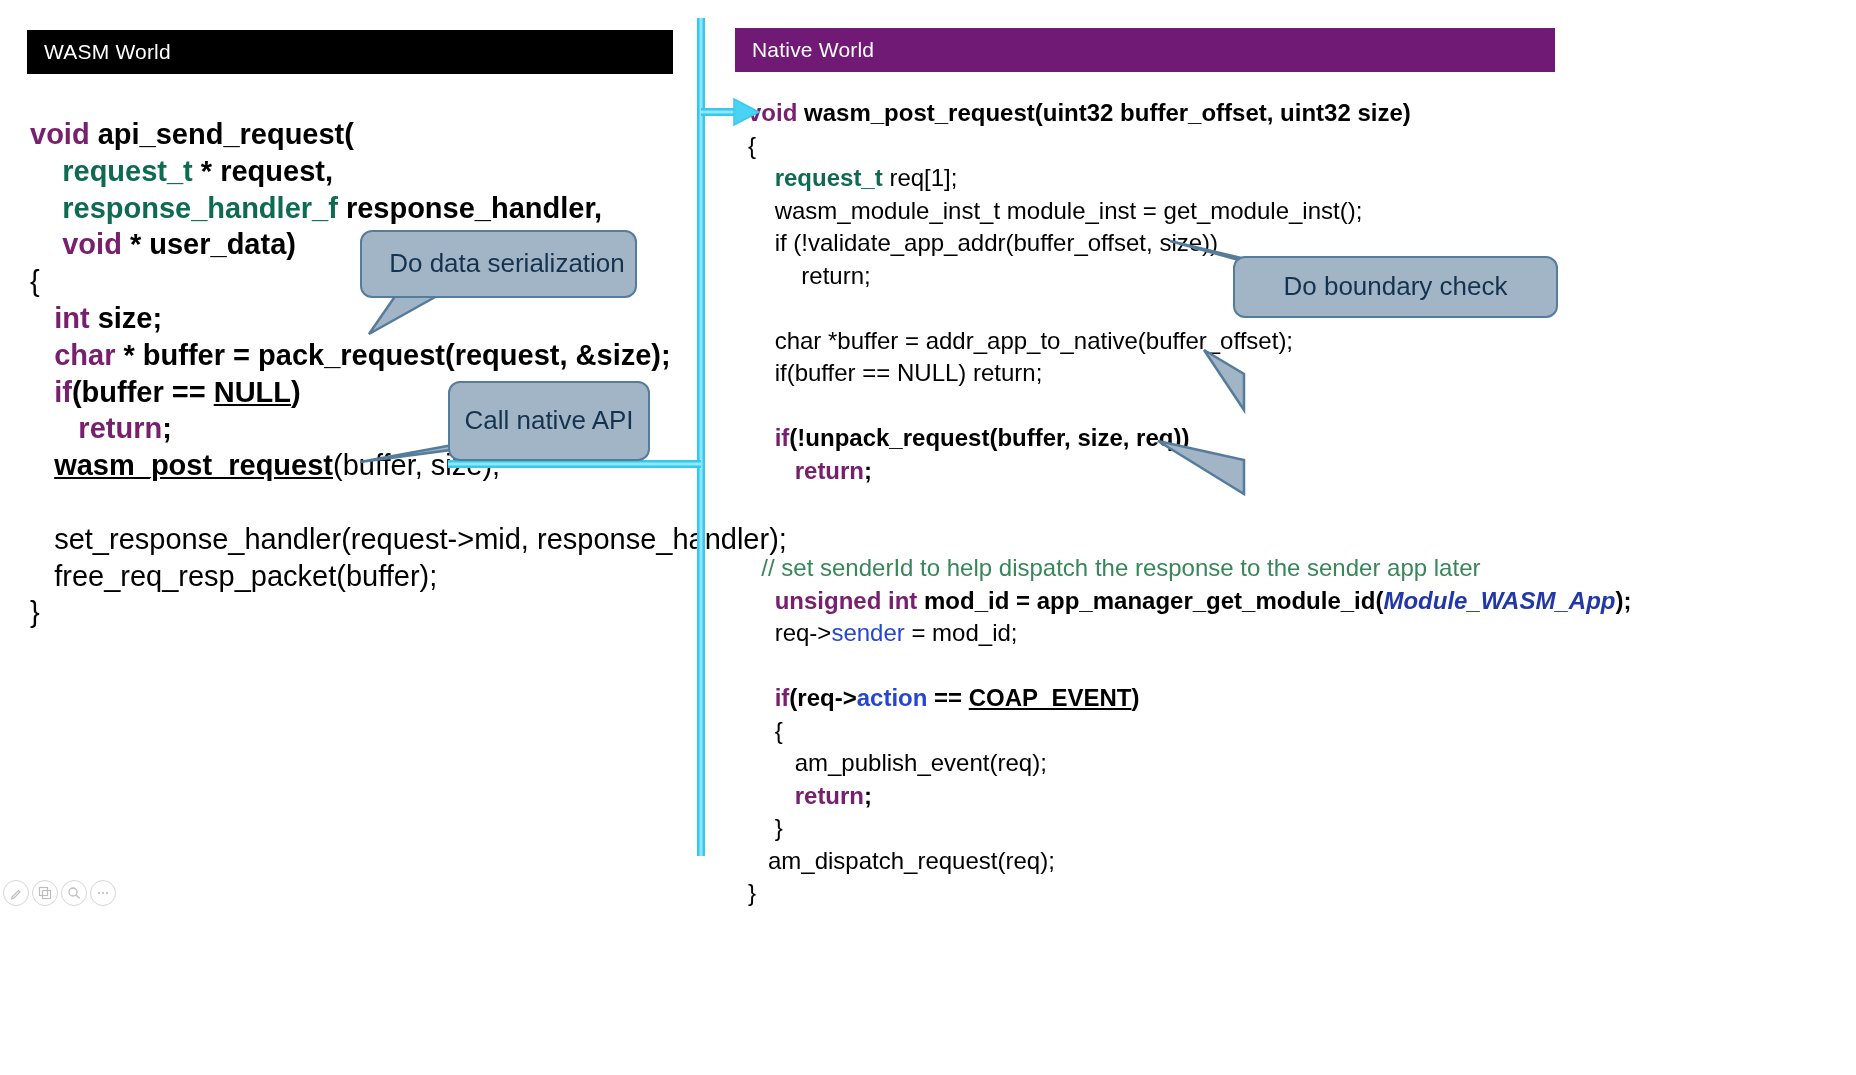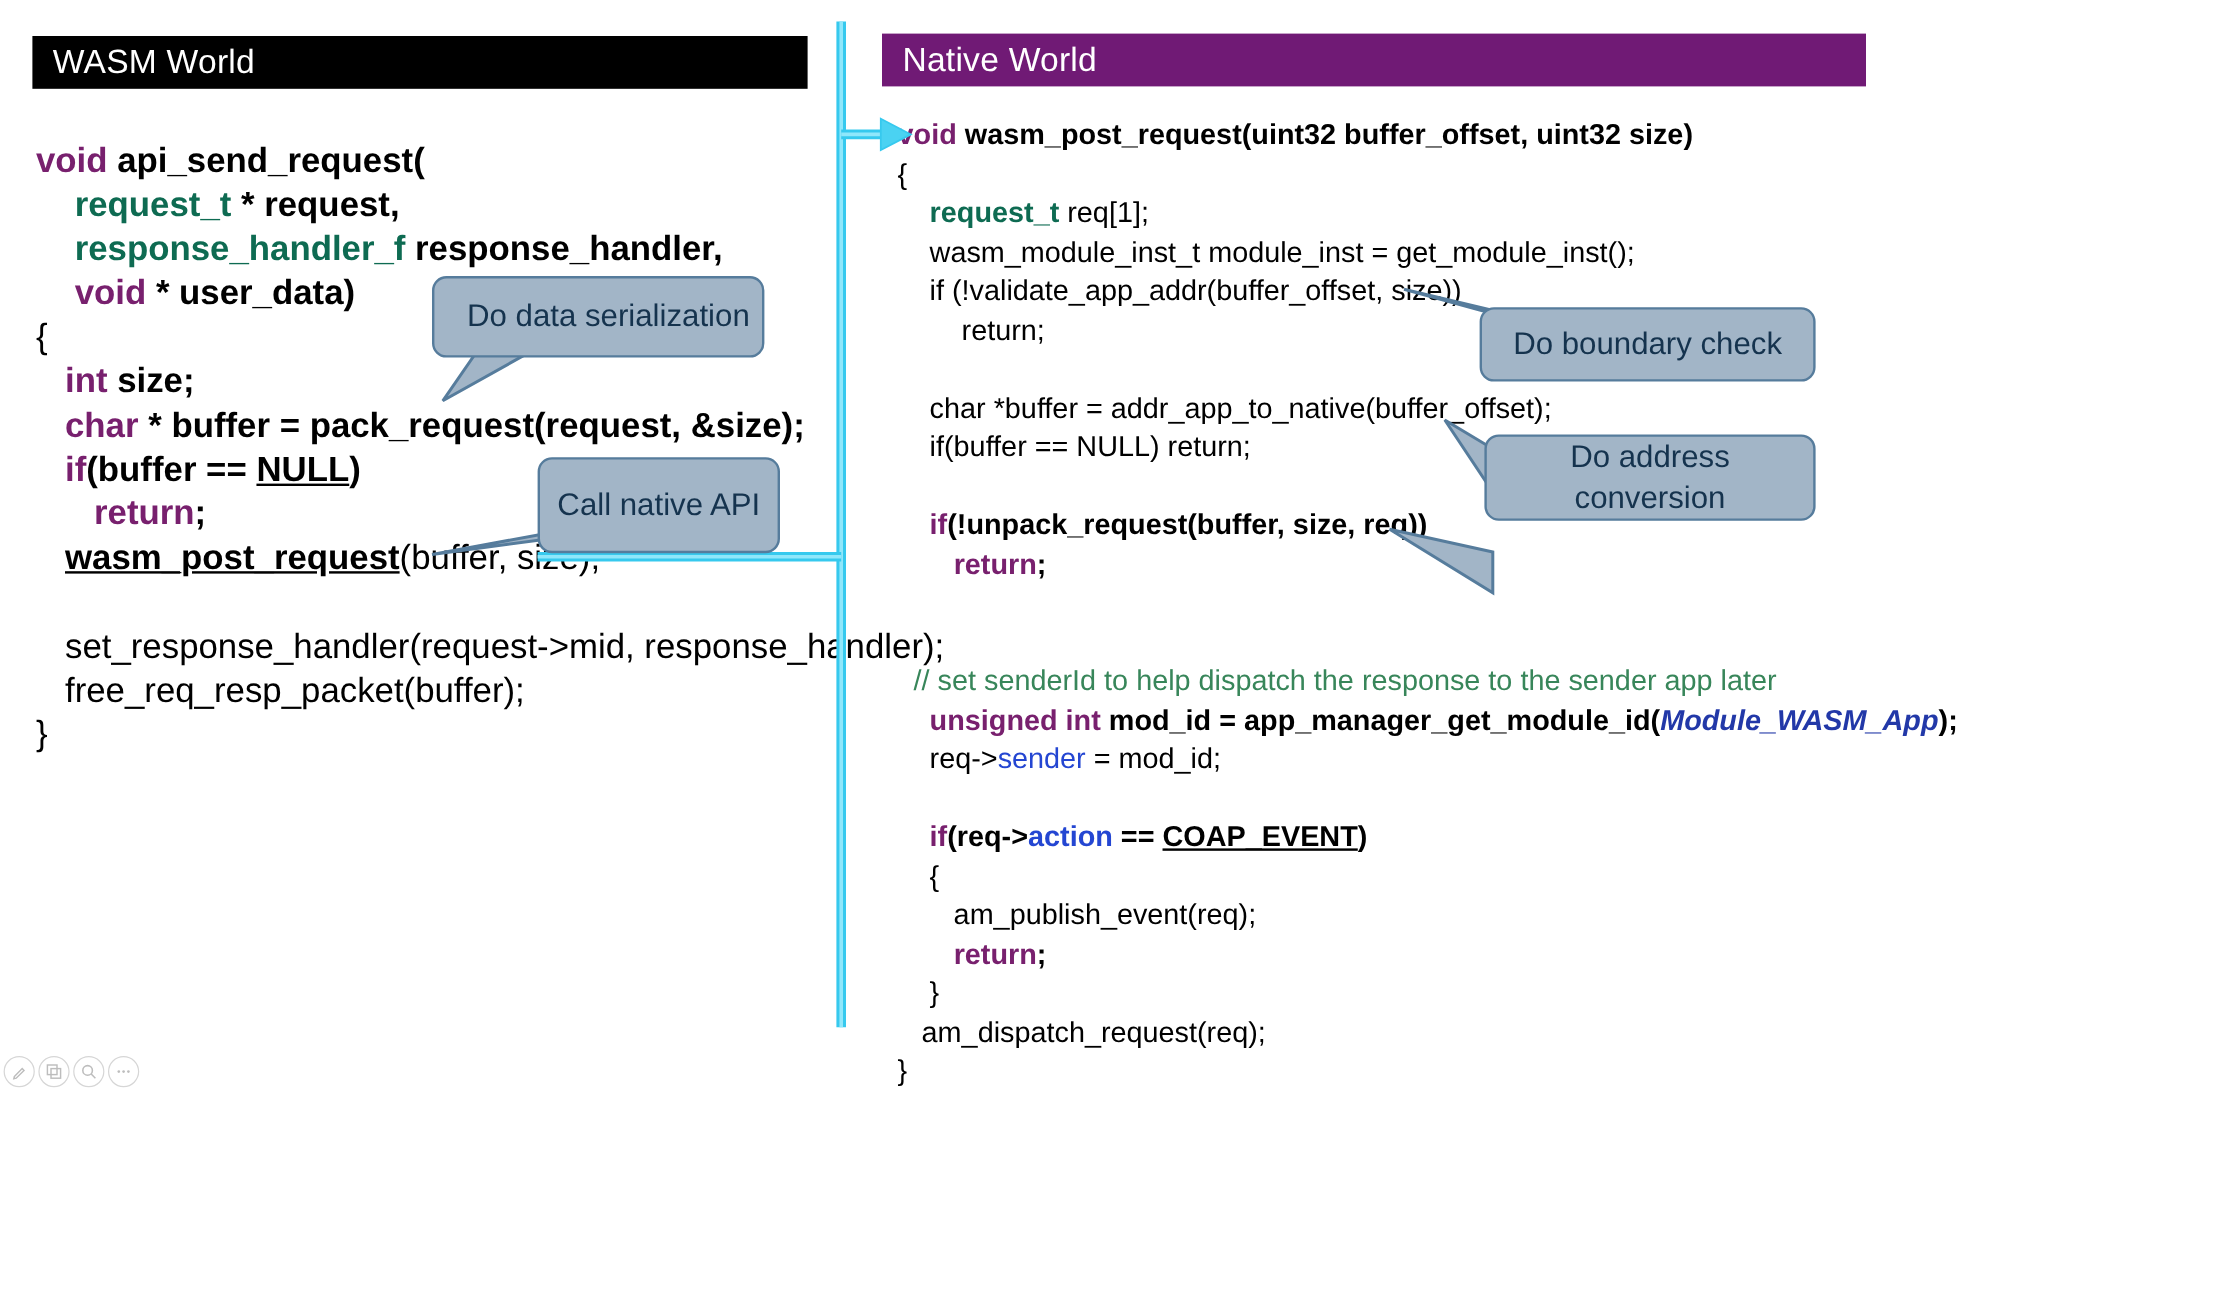--- a/index.html
+++ b/index.html
@@ -8,21 +8,21 @@
     width:1856px;height:1075px;
     background:#ffffff;
     font-family:"Liberation Sans", sans-serif;
     overflow:hidden;
   }
   
   .world-header{
     position:absolute;height:44px;
     display:flex;align-items:center;
     padding-left:17px;box-sizing:border-box;
-    color:#fff;font-size:28px;letter-spacing:.2px;
+    color:#fff;font-size:21px;letter-spacing:.2px;
     z-index:2;
   }
   #wasm-header{left:27px;top:30px;width:646px;background:#000000;}
   #native-header{left:735px;top:28px;width:820px;background:#701a75;}
 
   
   .code-block{position:absolute;z-index:2;white-space:pre;}
   #left-code{left:30px;top:116px;font-size:29px;line-height:36.8px;}
   #right-code{left:748px;top:97px;font-size:24px;line-height:32.5px;}
   .code-line{white-space:pre;}
@@ -46,21 +46,21 @@
     border:2.5px solid #567c9c;
     border-radius:12px;
     box-sizing:border-box;
     display:flex;align-items:center;justify-content:center;
     text-align:center;
     color:#15334e;font-size:26px;line-height:1.3;
     padding:2px 10px;
   }
   #callout-serialization{left:360px;top:230px;width:277px;height:68px;padding-left:27px;}
   #callout-native-api{left:448px;top:381px;width:202px;height:80px;}
-  #callout-boundary{left:1233px;top:256px;width:280px;height:62px;}
+  #callout-boundary{left:1233px;top:256px;width:325px;height:62px;}
   #callout-address{left:1237px;top:362px;width:276px;height:72px;}
   #callout-deserialize{left:1237px;top:449px;width:276px;height:63px;}
 
   
   .footer-controls{
     position:absolute;left:3px;top:880px;z-index:2;
     display:flex;gap:3px;
   }
   .ctrl-btn{
     width:26px;height:26px;border-radius:50%;
@@ -108,23 +108,20 @@
 
   <div class="callout" id="callout-serialization">
     <span>Do data serialization</span>
   </div>
   <div class="callout" id="callout-native-api">
     <span>Call native API</span>
   </div>
   <div class="callout" id="callout-boundary">
     <span>Do boundary check</span>
   </div>
-  <div class="callout" id="callout-address">
-    <span>Do address conversion</span>
-  </div>
 
   <div class="footer-controls">
     <button class="ctrl-btn" title="">
       <svg width="14" height="14" viewBox="0 0 14 14">
         <path d="M3 11 L9.5 4.5 L11 6 L4.5 12.5 L2.5 13 Z" fill="none" stroke="#bdbdbd" stroke-width="1.2"></path>
       </svg>
     </button>
     <button class="ctrl-btn" title="">
       <svg width="14" height="14" viewBox="0 0 14 14">
         <rect x="1.5" y="1.5" width="8" height="8" fill="none" stroke="#bdbdbd" stroke-width="1.2"></rect>

